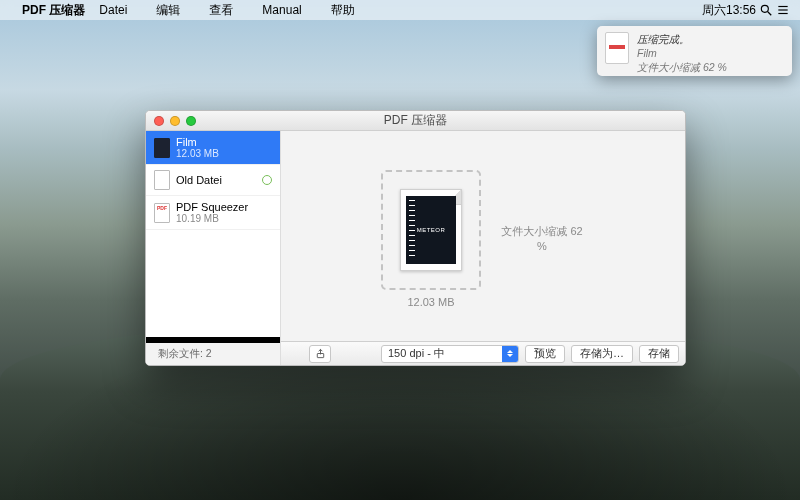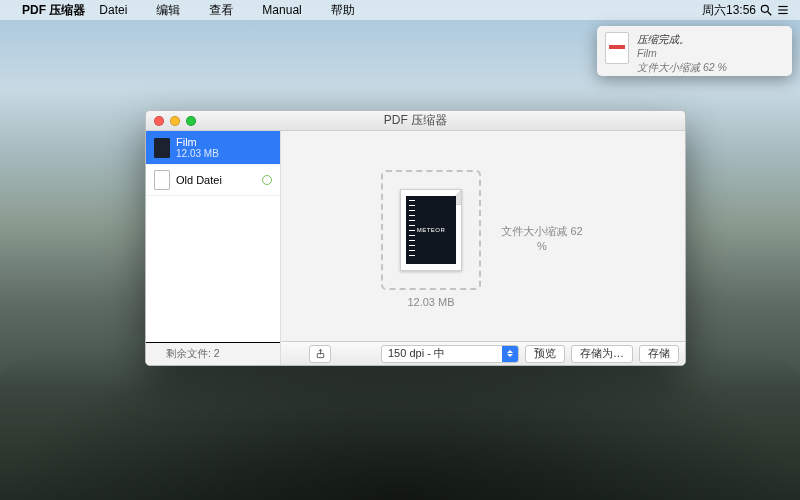--- a/index.html
+++ b/index.html
@@ -45,21 +45,21 @@
   .fthumb { width:16px; height:20px; background:#fff; border:1px solid #bbb; border-radius:1px; flex-shrink:0; position:relative; }
   .fthumb.dark { background:#1c2230; border-color:#1c2230; }
   .fthumb.teal { background:#2a6f7f; border-color:#2a6f7f; }
   .fthumb.pdf { background:#fff; }
   .fthumb.pdf::after { content:"PDF"; position:absolute; left:0; right:0; top:1px; color:#d33; font-size:5px; font-weight:bold; text-align:center; }
   .fthumb.city { background:linear-gradient(#4a5b6d,#6a7b8d); border-color:#4a5b6d; }
   .finfo { flex:1; min-width:0; }
   .fn { font-weight:500; white-space:nowrap; overflow:hidden; text-overflow:ellipsis; }
   .fs { color:#888; font-size:10px; }
   .pmark { width:10px; height:10px; border-radius:50%; border:1.5px solid #7abf5a; flex-shrink:0; }
-  .footer { border-top:1px solid #000000; padding:4px 20px; color:#6a6a6a; font-size:10.5px; background:#f3f3f3; }
+  .footer { border-top:6px solid #000000; padding:4px 12px; color:#6a6a6a; font-size:10.5px; background:#f3f3f3; }
   
   .main { flex:1; display:flex; flex-direction:column; background:#f3f3f3; }
   .preview { flex:1; display:flex; align-items:center; justify-content:center; gap:18px; padding:10px 16px 4px 16px; }
   .slot { display:flex; flex-direction:column; align-items:center; gap:6px; }
   .dropzone { width:100px; height:120px; border:2px dashed #c3c3c3; border-radius:5px; display:flex; align-items:center; justify-content:center; }
   .doc { width:62px; height:82px; background:#fff; border:1px solid #cfcfcf; box-shadow:0 1px 3px rgba(0,0,0,0.2); position:relative; }
   .doc::before { content:""; position:absolute; top:0; right:0; width:14px; height:14px; background:linear-gradient(135deg,#fff 49%, #e0e0e0 50%); border-bottom:1px solid #cfcfcf; }
   .doc .inner { position:absolute; left:5px; right:5px; top:6px; bottom:6px; background:#10161f; display:flex; align-items:center; justify-content:center; color:#fff; font-size:6px; letter-spacing:0.5px; }
   .doc .inner::before { content:""; position:absolute; left:3px; width:6px; top:4px; bottom:4px; background:repeating-linear-gradient(#fff 0 1px, transparent 1px 5px); }
   .slabel { font-size:11px; color:#8a8a8a; }
@@ -135,20 +135,27 @@
             <div class="fs">12.03 MB</div>
           </div>
         </div>
         <div class="fitem">
           <div class="fthumb"></div>
           <div class="finfo">
             <div class="fn">Old Datei</div>
           </div>
           <div class="pmark"></div>
         </div>
+        <div class="fitem">
+          <div class="fthumb pdf"></div>
+          <div class="finfo">
+            <div class="fn">PDF Squeezer</div>
+            <div class="fs">10.19 MB</div>
+          </div>
+        </div>
       </div>
       <div class="footer">剩余文件:  2</div>
     </div>
 
     <div class="main">
       <div class="preview">
         <div class="slot">
           <div class="dropzone">
             <div class="doc">
                 <div class="inner">METEOR</div>

